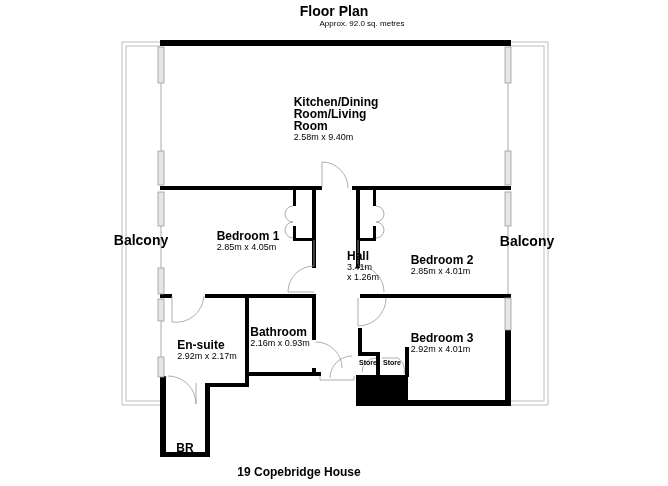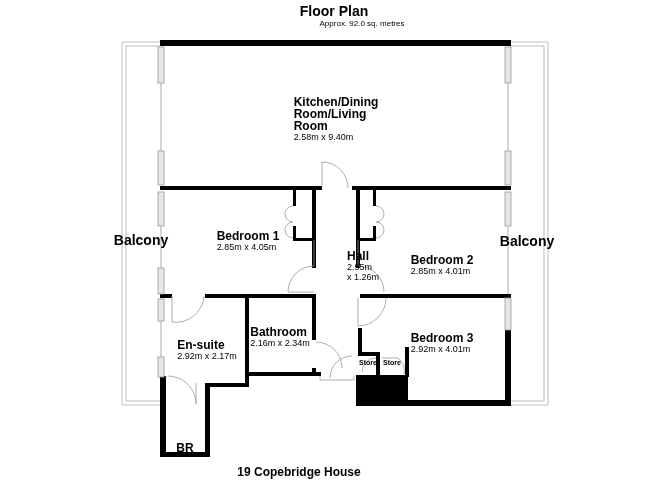--- a/index.html
+++ b/index.html
@@ -152,27 +152,27 @@
   <div class="rdim">2.85m x 4.05m</div>
 </div>
 
 <div class="lbl" style="left:442px; top:231px;margin-top:23px;">
   <div class="rname">Bedroom 2</div>
   <div class="rdim">2.85m x 4.01m</div>
 </div>
 
 <div class="lbl" style="left:337px; top:250px;margin-left:26px;">
   <div class="rname">Hall</div>
-  <div class="rdim">2.95m</div>
+  <div class="rdim">3.41m</div>
   <div class="rdim">x 1.26m</div>
 </div>
 
 <div class="lbl" style="left:280px; top:326px;">
   <div class="rname">Bathroom</div>
-  <div class="rdim">2.16m x 2.34m</div>
+  <div class="rdim">2.16m x 0.93m</div>
 </div>
 
 <div class="lbl" style="left:207px; top:339px;">
   <div class="rname">En-suite</div>
   <div class="rdim">2.92m x 2.17m</div>
 </div>
 
 <div class="lbl" style="left:442px; top:332px;">
   <div class="rname">Bedroom 3</div>
   <div class="rdim">2.92m x 4.01m</div>

